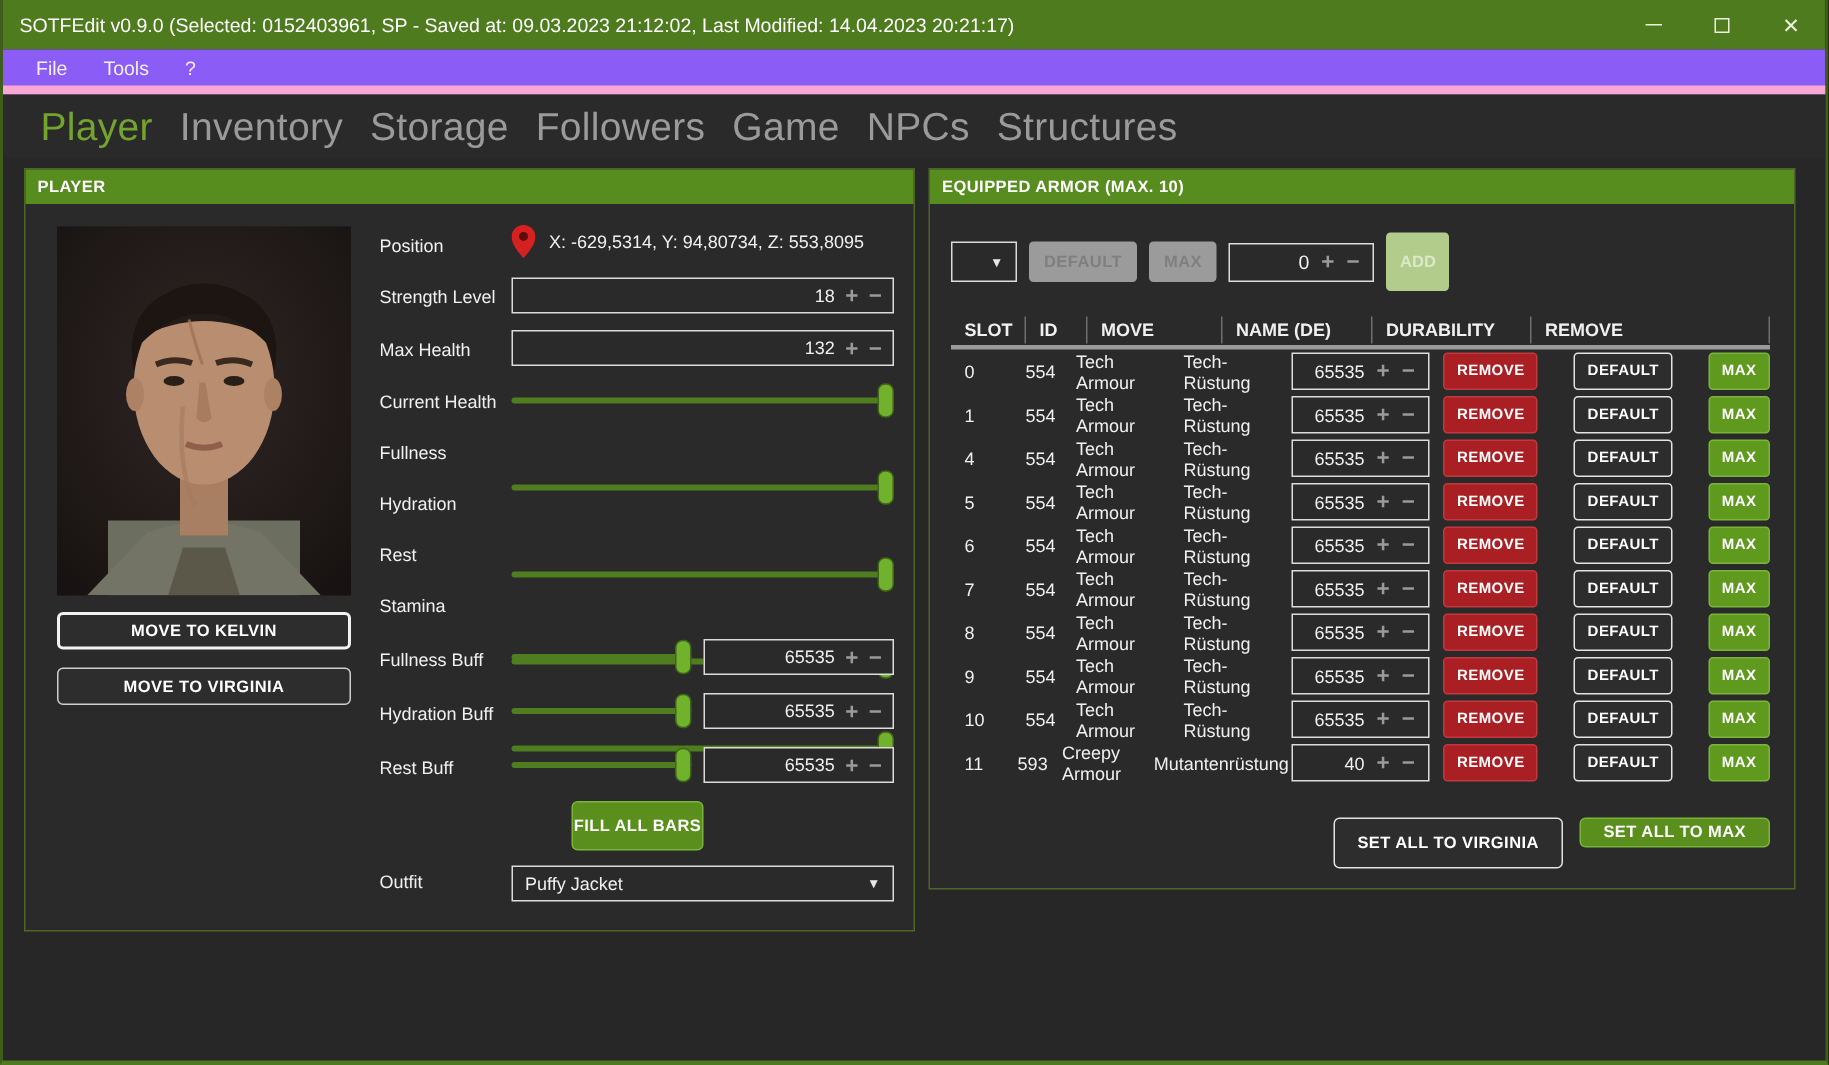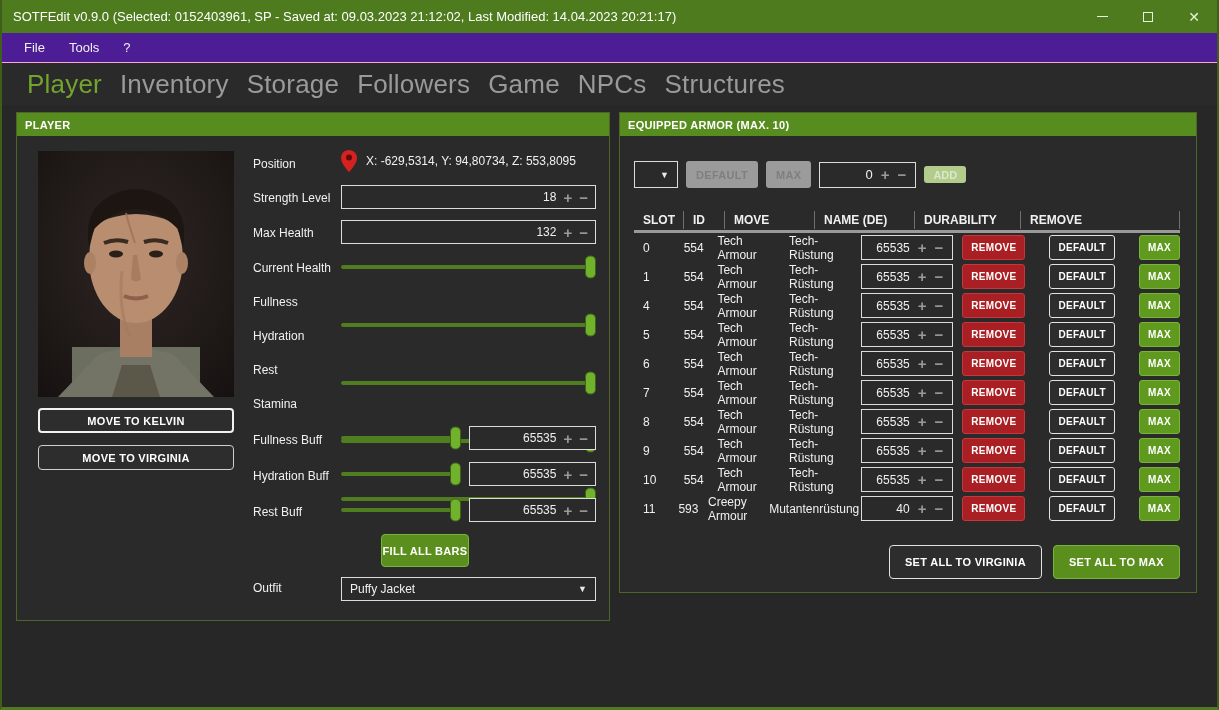--- a/index.html
+++ b/index.html
@@ -11,21 +11,21 @@
   }
   
   .titlebar{ height:33px; background:#4e7b1e; display:flex; align-items:center; }
   .titlebar .title{ padding-left:11px; font-size:13px; color:#fff; white-space:nowrap; }
   .win-controls{ margin-left:auto; display:flex; height:100%; }
   .win-btn{ width:46px; height:100%; display:flex; align-items:center; justify-content:center;
     color:#eaf2dc; font-size:14px; cursor:default; }
   .win-btn .sq{ width:10px; height:10px; border:1px solid #eaf2dc; display:block; }
   .win-btn .mn{ width:11px; height:1px; background:#eaf2dc; display:block; }
   
-  .menubar{ height:30px; background:#4c1d95; display:flex; align-items:center; gap:4px; padding-left:12px; border-bottom:1px solid #f9a8d4;}
+  .menubar{ height:30px; background:#8b5cf6; display:flex; align-items:center; gap:4px; padding-left:12px; border-bottom:6px solid #f9a8d4;}
   .menu-item{ font-size:13px; color:#f0f0f0; padding:4px 10px; }
   
   .tabstrip{ height:42px; display:flex; align-items:center; gap:8px; padding-left:20px; background:#2a2a2a; }
   .tab{ font-size:26px; color:#9a9a9a; padding:0 5px; letter-spacing:0.2px; }
   .tab.active{ color:#72a42e; }
   
   .panel{ position:absolute; background:#2a2a2a; border:1px solid #4d6527; }
   .panel-header{ height:23px; background:#578c1e; color:#fff; font-size:11px; font-weight:bold;
     display:flex; align-items:center; padding-left:8px; letter-spacing:0.3px; }
   .panel-body{ position:relative; width:100%; }
@@ -59,41 +59,41 @@
   .caret{ font-size:9px; color:#e8e8e8; }
   
   .toolbar{ position:absolute; left:14px; top:25px; display:flex; gap:8px; height:27px; align-items:center; }
   .toolbar .combo{ width:44px; height:27px; }
   .gray-btn{ background:#9b9b9b; border-radius:3px; color:#7f7f7f; font-weight:bold; font-size:11px;
     display:flex; align-items:center; justify-content:center; height:27px; padding:0 10px; letter-spacing:0.3px;}
   .spin{ height:26px; border:1px solid #dcdcdc; background:#2a2a2a; display:flex; align-items:center;
     justify-content:flex-end; gap:8px; padding:0 9px; font-size:13px; }
   #toolbar-spin{ width:97px; }
   #add-btn{ background:#b2cc8b; border-radius:3px; color:rgba(255,255,255,0.55); font-weight:bold;
-    font-size:11px; height:17px; padding:0 9px; display:flex; align-items:center; }
+    font-size:11px; height:39px; padding:0 9px; display:flex; align-items:center; }
   .armor-table{ position:absolute; left:14px; top:73px; right:16px; }
   .thead{ display:flex; align-items:center; height:24px; border-bottom:3px solid #9a9a9a;
     font-size:12px; font-weight:bold; }
   .thead > div{ border-right:1px solid #6f6f6f; height:18px; display:flex; align-items:center; padding-left:9px; }
   .col-slot{ width:50px; } .col-id{ width:41px; } .col-name{ width:90px; }
   .col-de{ width:100px; } .col-dur{ width:106px; } .col-act{ flex:1; }
   .trow{ display:flex; align-items:center; height:29px; font-size:12px; }
   .trow > div{ padding-left:9px; }
   .trow .col-dur{ padding-left:2px; }
   .dur-spin{ width:92px; height:25px; font-size:12px; }
   .actions{ display:flex; gap:24px; align-items:center; }
   .row-btn{ height:25px; border-radius:3px; font-size:10px; font-weight:bold; color:#fff;
     display:flex; align-items:center; justify-content:center; padding:0 8px; letter-spacing:0.3px;}
   .btn-remove{ background:#a91f23; border:1px solid #c2383c; }
   .btn-default{ background:#2d2d2d; border:1px solid #e3e3e3; }
   .btn-max{ background:#5f9a1f; border:1px solid #79b53a; }
   .armor-footer{ position:absolute; right:16px; top:409px; display:flex; gap:11px; }
   .armor-footer .dark-btn{ height:34px; padding:0 15px; background:#2d2d2d; border:1px solid #e3e3e3;
     border-radius:4px; color:#fff; font-weight:bold; font-size:11px; display:flex; align-items:center; letter-spacing:0.3px;}
-  .armor-footer .green-btn{ height:34px; padding:0 15px; }
+  .armor-footer .green-btn{ height:20px; padding:0 15px; }
 </style>
 </head>
 <body>
 
 <div class="window">
 
   <div class="titlebar">
     <span class="title">SOTFEdit v0.9.0 (Selected: 0152403961, SP - Saved at: 09.03.2023 21:12:02, Last Modified: 14.04.2023 20:21:17)</span>
     <div class="win-controls">
       <div class="win-btn">

